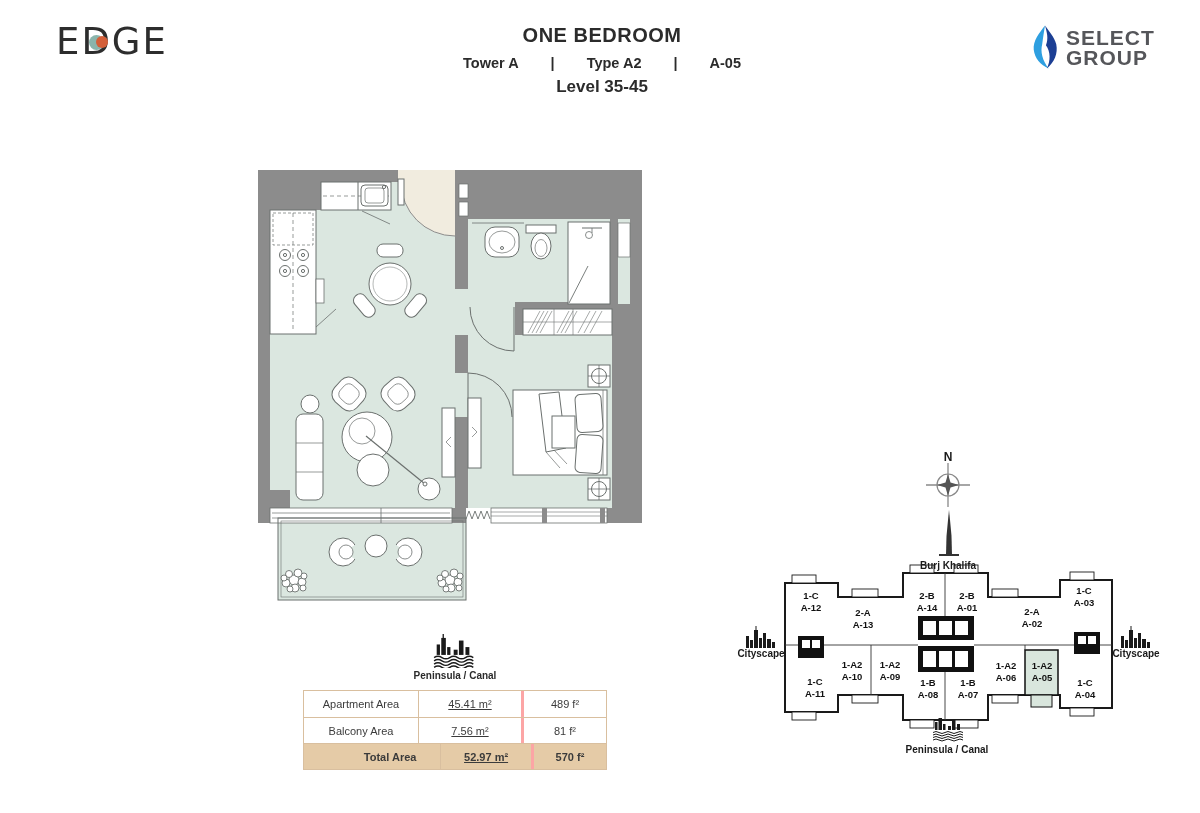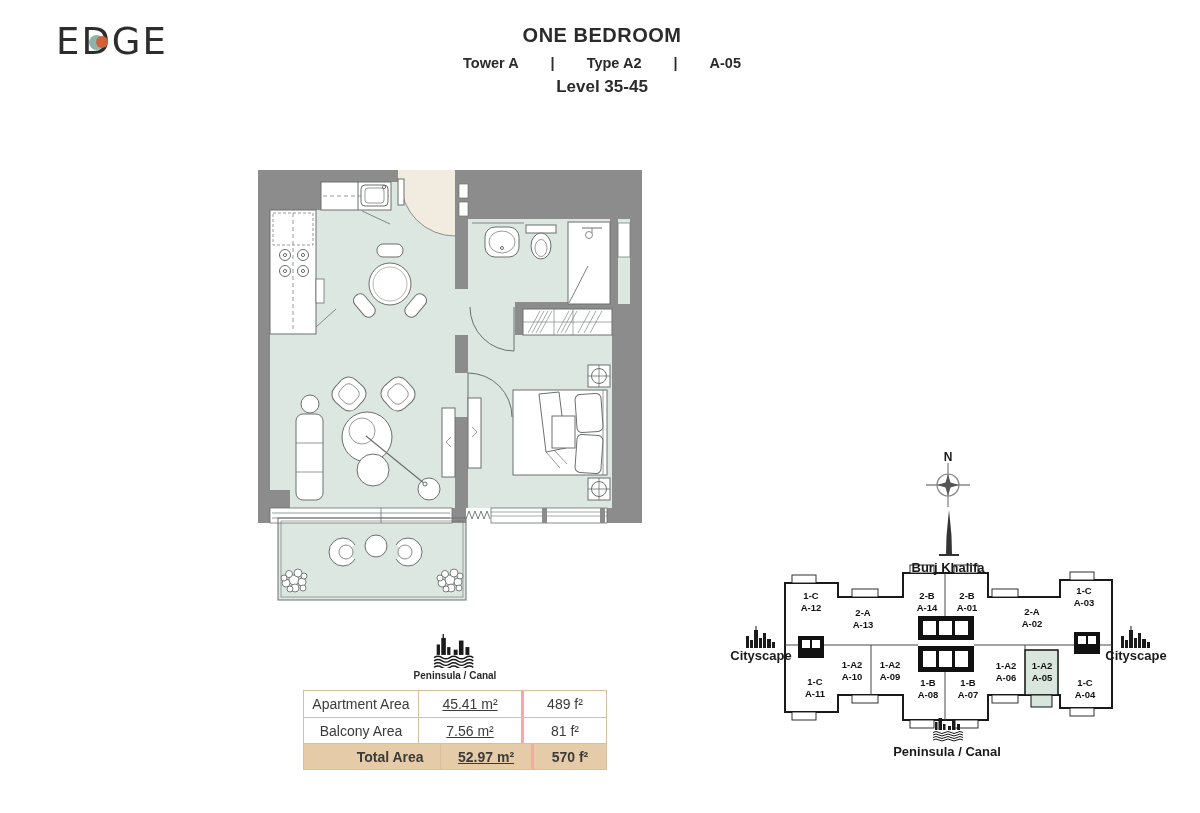--- a/index.html
+++ b/index.html
@@ -29,21 +29,21 @@
 
   .dev-logo { left:1030px; top:22px; width:150px; height:52px; display:flex; gap:6px; }
   .dev-text { font-size:21px; font-weight:bold; letter-spacing:1px; color:#55565a;
     line-height:0.95; padding-top:6px; }
 
   
   .landmark-block { left:395px; top:634px; width:120px; text-align:center; }
   .landmark-label { font-size:10px; font-weight:bold; color:#2b2b2b; margin-top:2px; }
 
   .area-table { left:303px; top:690px; width:304px; border:1px solid #d9bf9f;
-    font-size:14px; color:#3b3b3b; }
+    font-size:11px; color:#3b3b3b; }
   .at-row { display:flex; height:26px; border-top:1px solid #d9bf9f; background:#fff; }
   .at-row:first-child { border-top:none; }
   .at-row.total { background:#e5cba7; font-weight:bold;padding-left:36px; }
   .at-c { display:flex; align-items:center; justify-content:center; }
   .at-c1 { width:114px; }
   .at-c2 { width:103px; border-left:1px solid #d9bf9f;text-decoration:underline; }
   .at-c3 { width:85px; border-left:3px solid #fca5a5; }
 
   
   .keyplan { left:740px; top:440px; width:420px; height:330px; }
@@ -51,21 +51,21 @@
     font-size:9.5px; font-weight:bold; line-height:1.25; color:#111; white-space:nowrap; }
   .kp-unit span { display:block; }
   .kp-u0{left:71px;top:162px}  .kp-u1{left:123px;top:179px}
   .kp-u2{left:187px;top:162px} .kp-u3{left:227px;top:162px}
   .kp-u4{left:292px;top:178px} .kp-u5{left:344px;top:157px}
   .kp-u6{left:75px;top:248px}  .kp-u7{left:112px;top:231px}
   .kp-u8{left:150px;top:231px} .kp-u9{left:188px;top:249px}
   .kp-u10{left:228px;top:249px}.kp-u11{left:266px;top:232px}
   .kp-u12{left:302px;top:232px}.kp-u13{left:345px;top:249px}
 
-  .kp-label { position:absolute; transform:translate(-50%,0); font-size:13px;
+  .kp-label { position:absolute; transform:translate(-50%,0); font-size:10px;
     font-weight:bold; color:#1a1a1a; white-space:nowrap; }
   .kp-north { left:208px; top:10px; font-size:12px; }
   .kp-burj { left:208px; top:120px; }
   .kp-city-l { left:21px; top:208px; }
   .kp-city-r { left:396px; top:208px; }
   .kp-pen { left:207px; top:304px; }
 
   svg { display:block; }
 </style>
 </head>
@@ -84,20 +84,30 @@
     <div class="hc-sub">
       <span>Tower A</span>
       <span>|</span>
       <span>Type A2</span>
       <span>|</span>
       <span>A-05</span>
     </div>
     <div class="hc-level">Level 35-45</div>
   </div>
 
+  <div class="abs dev-logo">
+    <svg width="30" height="50" viewBox="0 0 32 50">
+      <path d="M16,2 C10,10 3,18 4,28 C5,37 11,44 20,48 C13,39 11,30 13,22 C14,14 15,8 16,2 Z" fill="#2e9fe0"></path>
+      <path d="M16,2 C20,8 26,14 28,22 C30,32 26,41 18,48 C22,39 22,30 17,23 C20,16 18,9 16,2 Z" fill="#1c3f94"></path>
+    </svg>
+    <div class="dev-text">
+      <div>SELECT</div>
+      <div>GROUP</div>
+    </div>
+  </div>
 
   <svg class="abs" style="left:258px; top:167px;" width="390" height="455" viewBox="0 0 390 455">
 
     <rect x="12" y="14" width="360" height="327" fill="#dbe7e0"></rect>
     <rect x="20" y="351" width="188" height="82" fill="#dbe7e0"></rect>
 
     <rect x="140" y="3" width="57" height="12" fill="#f1ecdf"></rect>
     <path d="M197,15 L143,15 A54,54 0 0 0 197,69 Z" fill="#f1ecdf"></path>
     <path d="M143,15 A54,54 0 0 0 197,69" fill="none" stroke="#8c8c8c" stroke-width="1"></path>
 

